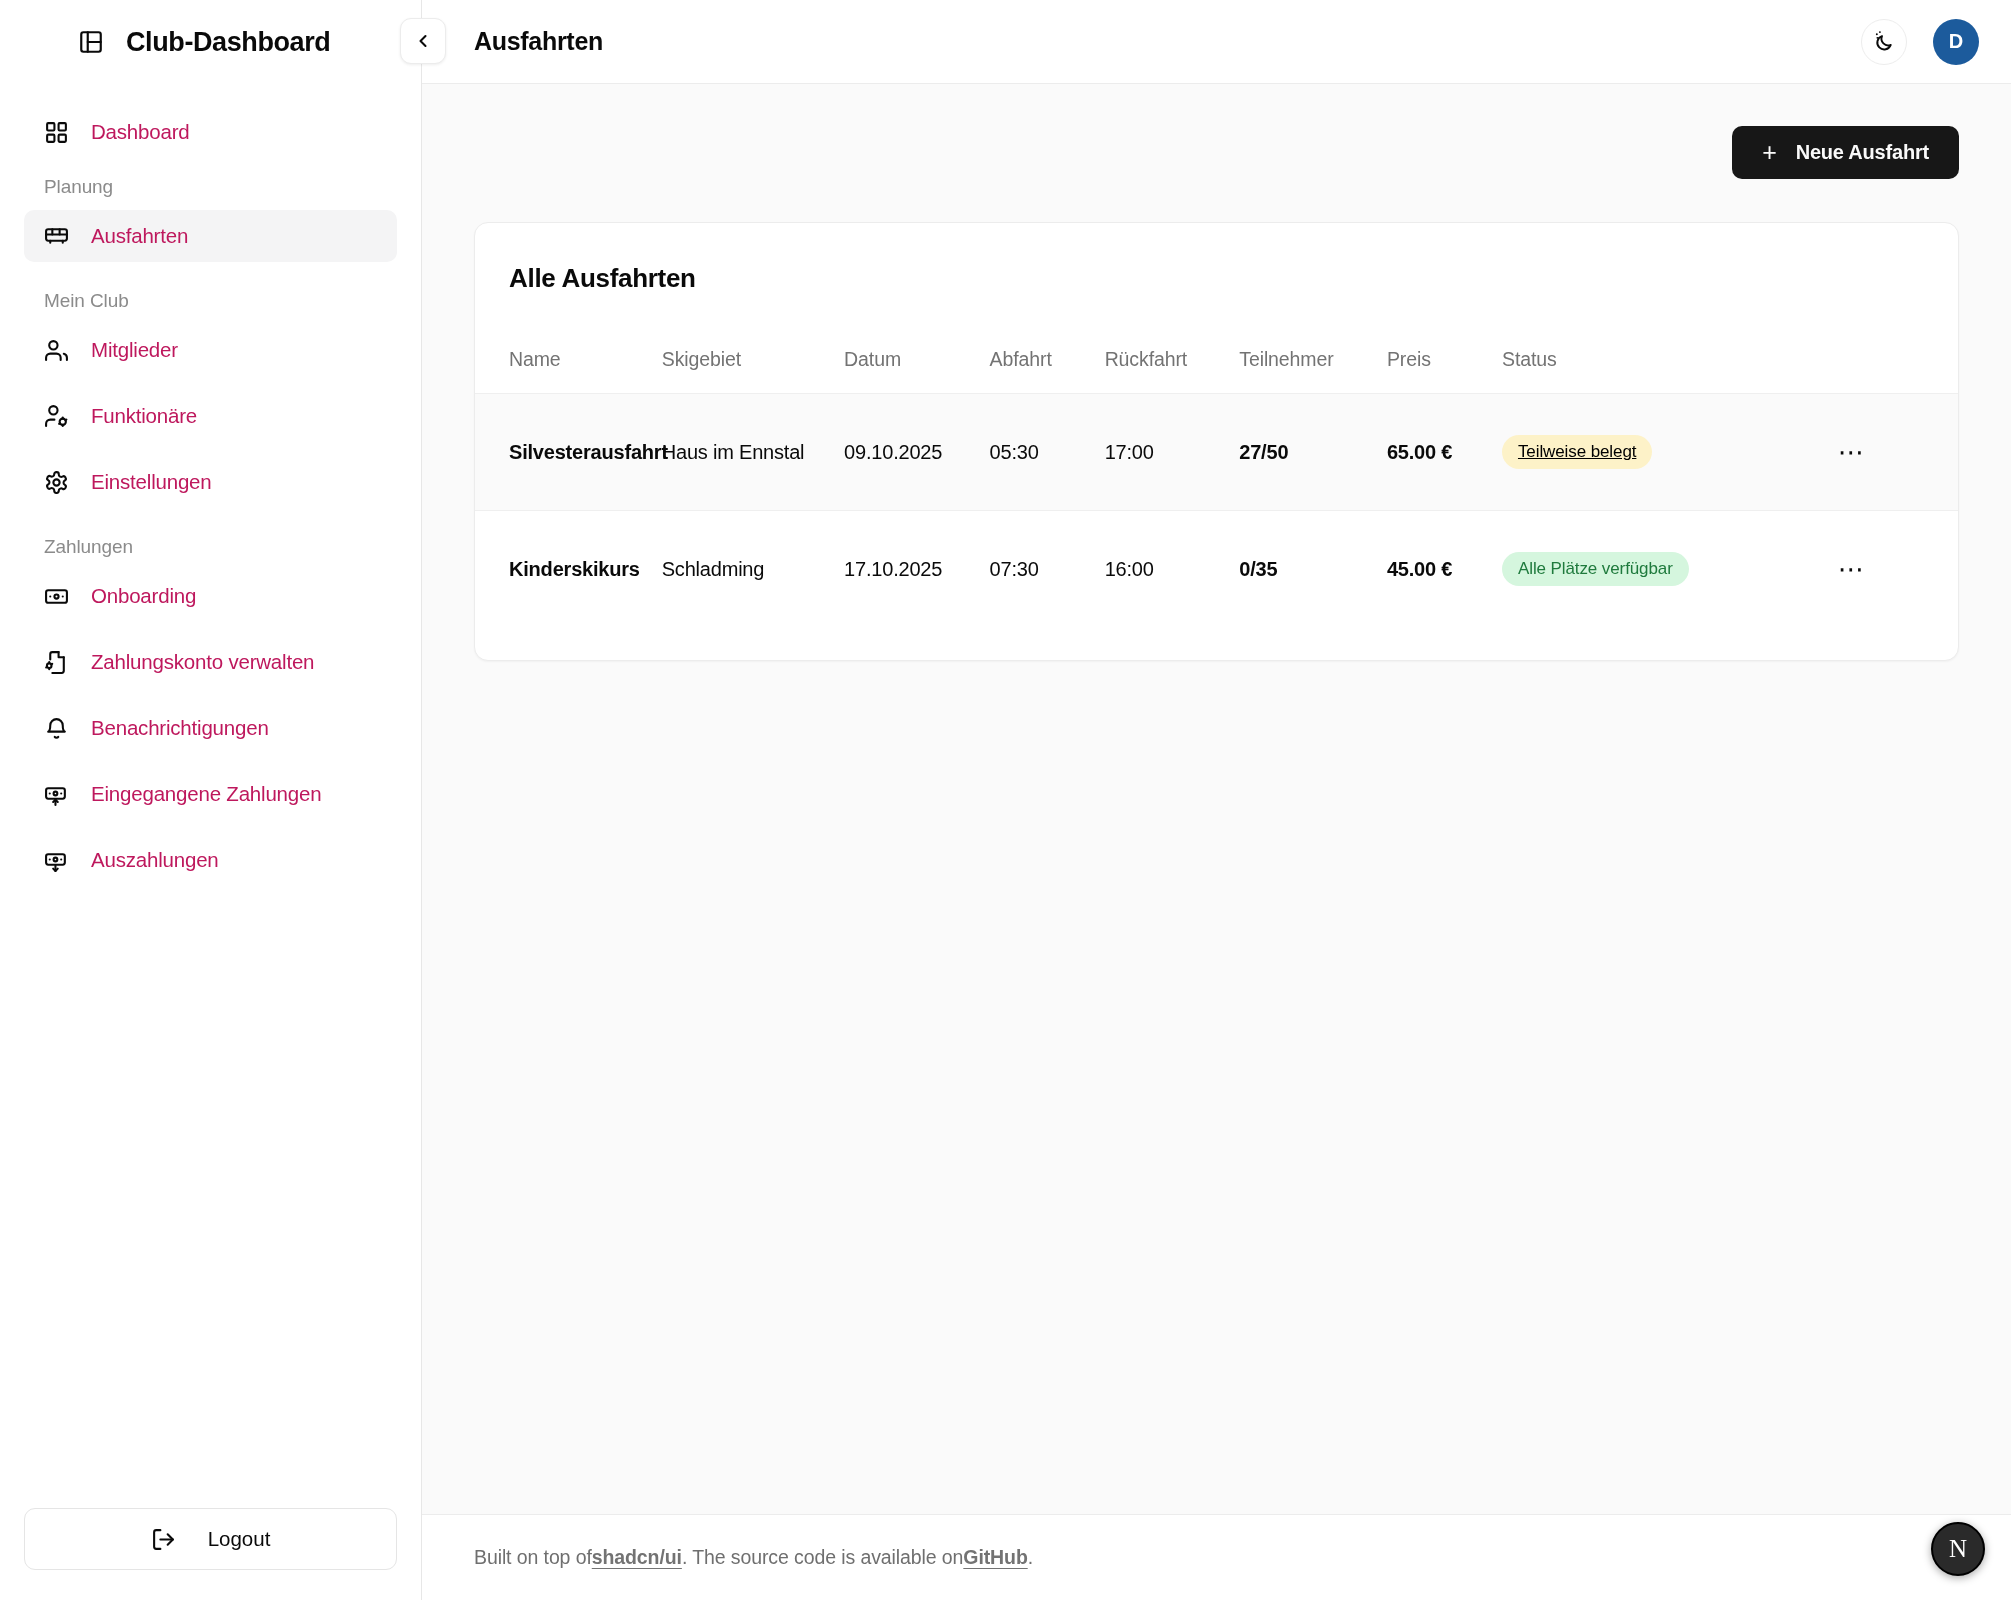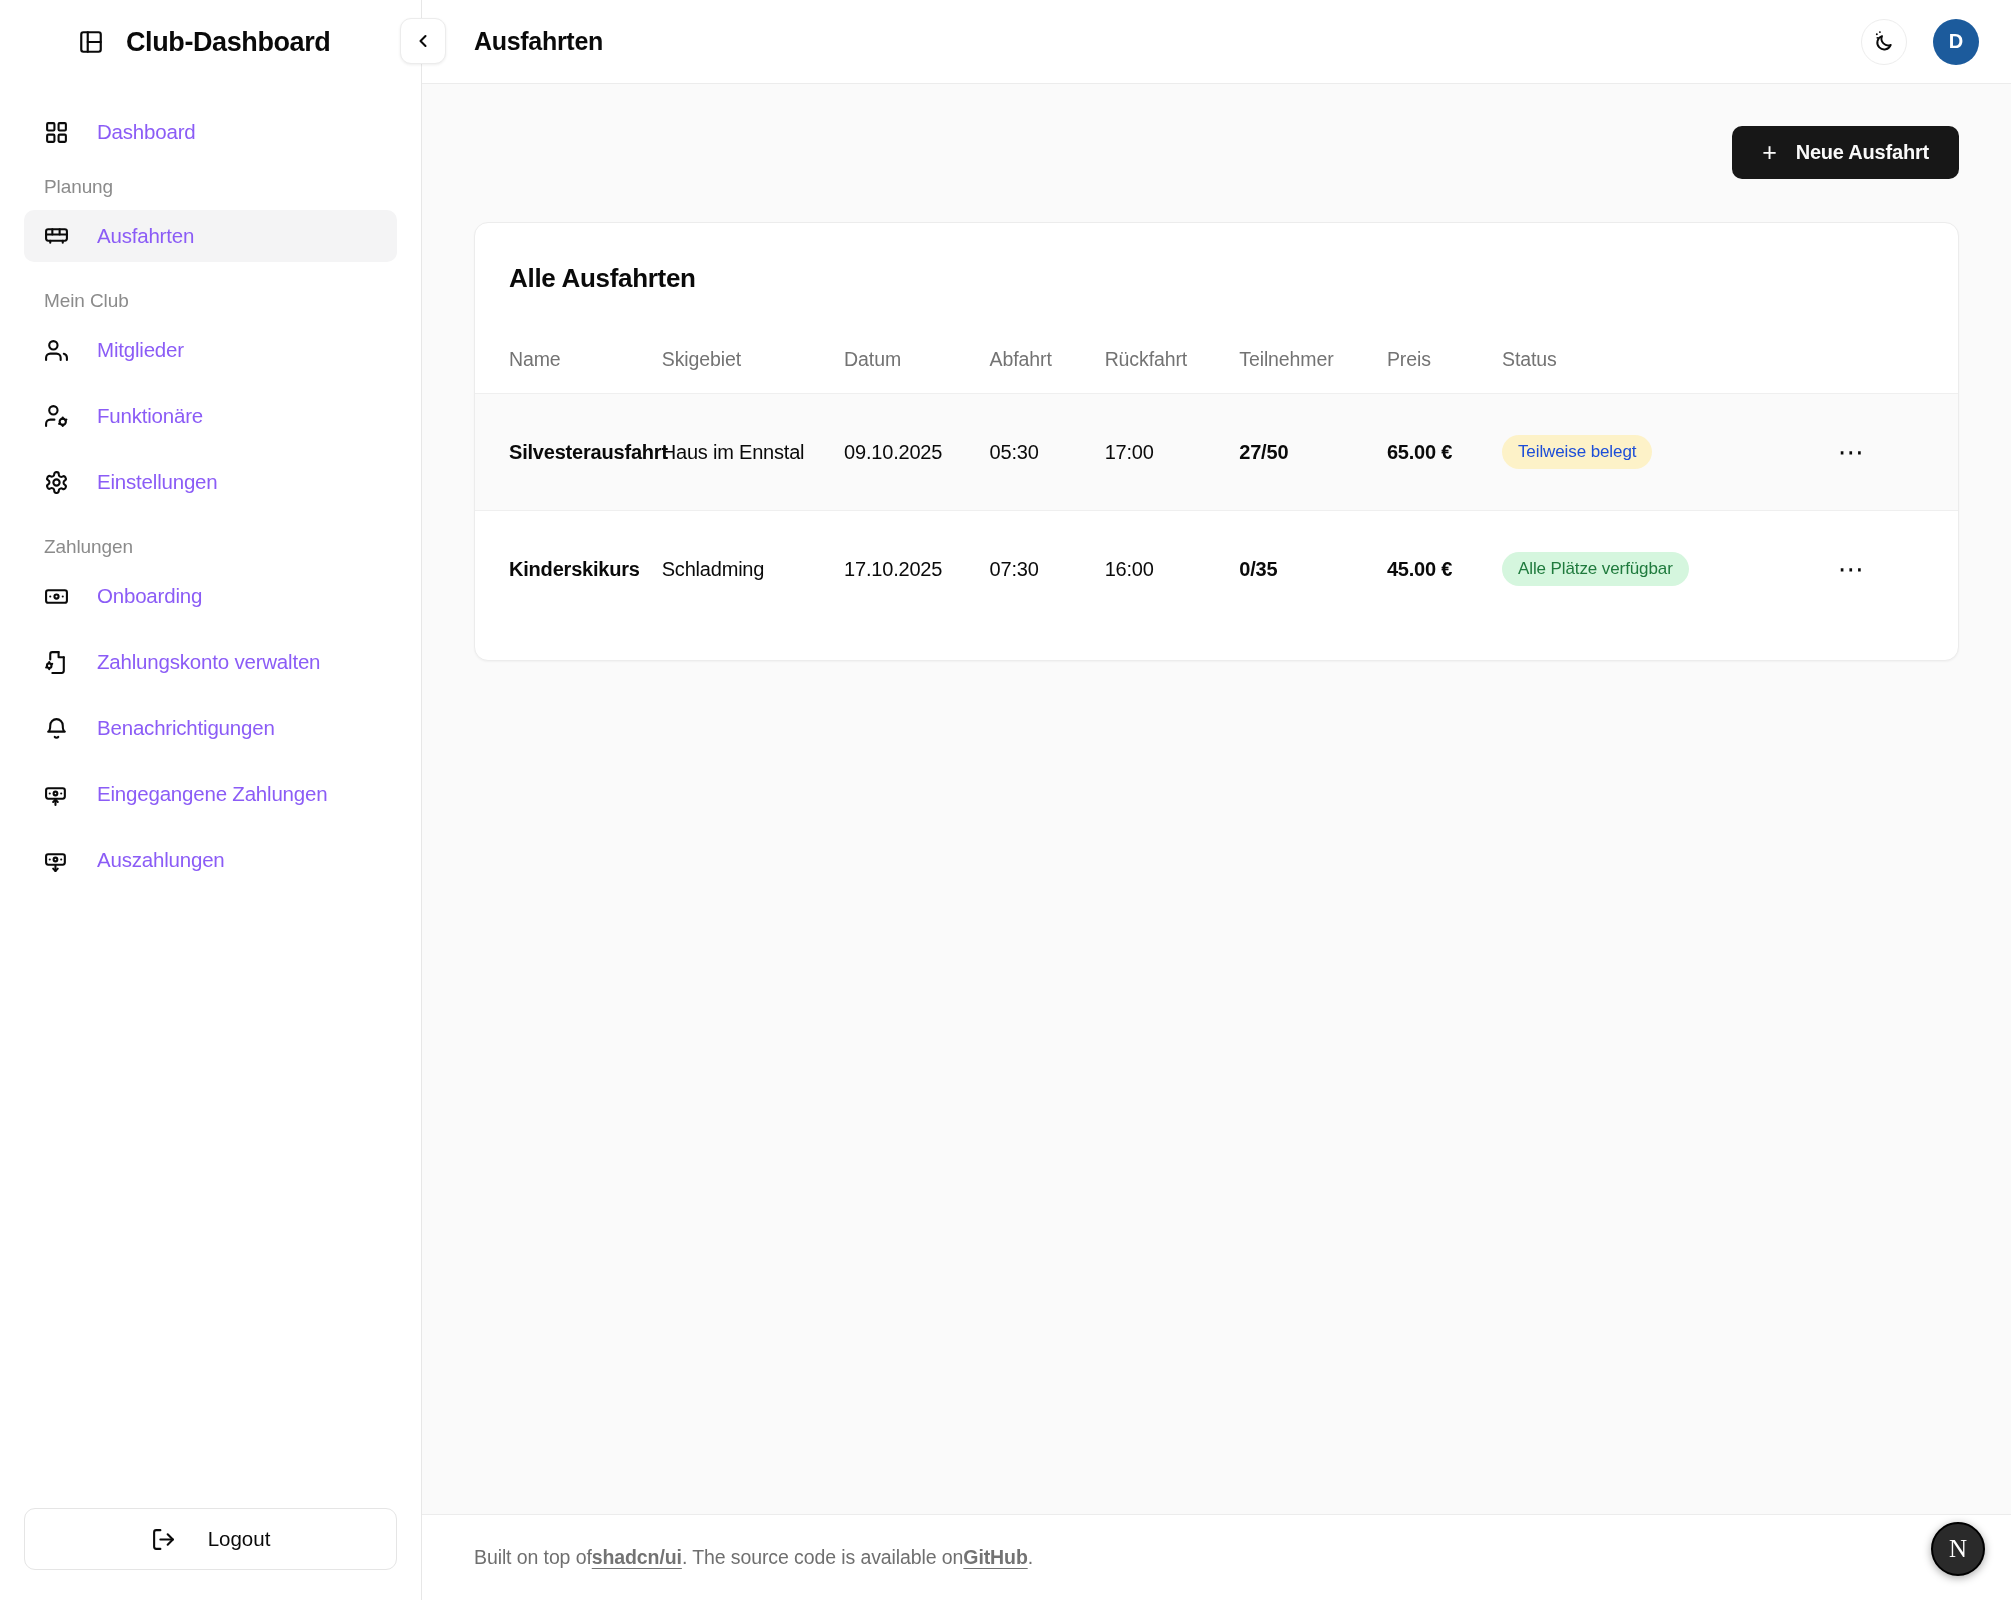--- a/index.html
+++ b/index.html
@@ -30,23 +30,23 @@
   .brand-icon { width: 26px; height: 26px; display: block; color: #0a0a0a; flex: 0 0 26px; }
   .brand-title { font-size: 27px; font-weight: 700; letter-spacing: -0.4px; color: #0a0a0a; text-align: center; }
 
   .nav { padding: 22px 24px 0 24px; flex: 1 1 auto; overflow: hidden; }
   .nav-group { margin-bottom: 10px; }
   .nav-label {
     font-size: 19px; color: #8b8b8b; font-weight: 400;
     padding: 14px 0 12px 20px; letter-spacing: -0.1px;
   }
   .nav-item {
-    display: flex; align-items: center; gap: 28px;
+    display: flex; align-items: center; gap: 22px;
     height: 52px; padding: 0 20px; border-radius: 10px;
-    cursor: pointer; color: #8b5cf6; margin-bottom: 14px;
+    cursor: pointer; color: #be185d; margin-bottom: 14px;
   }
   .nav-item.active { background: #f4f4f5; }
   .nav-item .ico { width: 25px; height: 25px; flex: 0 0 25px; display: block; color: #0a0a0a; }
   .nav-item .lbl { font-size: 20.5px; letter-spacing: -0.2px; white-space: nowrap; }
   .nav-item.dash { margin-bottom: 4px; }
 
   .sidebar-footer { padding: 20px 24px 30px 24px; }
   .logout-btn {
     width: 100%; height: 62px; border: 1px solid #e5e5e5; border-radius: 11px;
     background: #fff; display: flex; align-items: center; justify-content: center;
@@ -136,21 +136,21 @@
   .col-rueck    { width: 124px; }
   .col-teil     { width: 136px; }
   .col-preis    { width: 106px; }
   .col-status   { width: 300px; }
   .col-actions  { width: 120px; }
 
   .badge {
     display: inline-block; border-radius: 999px; padding: 7px 16px;
     font-size: 17px; font-weight: 500; letter-spacing: -0.1px; white-space: nowrap;
   }
-  .badge.warn { background: #fdf2c8; color: #1d4ed8; }
+  .badge.warn { background: #fdf2c8; color: #000000; text-decoration: underline; }
   .badge.ok   { background: #d5f6de; color: #1f7a3d; }
 
   .kebab {
     width: 48px; height: 40px; border: none; background: transparent;
     cursor: pointer; color: #0a0a0a; display: inline-flex;
     align-items: center; justify-content: center; font-size: 26px;
     letter-spacing: 2px; line-height: 1; padding: 0;
   }
 
   

